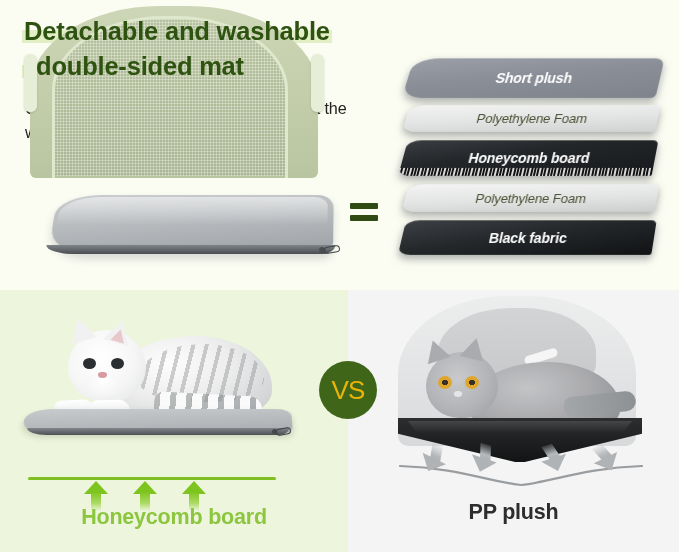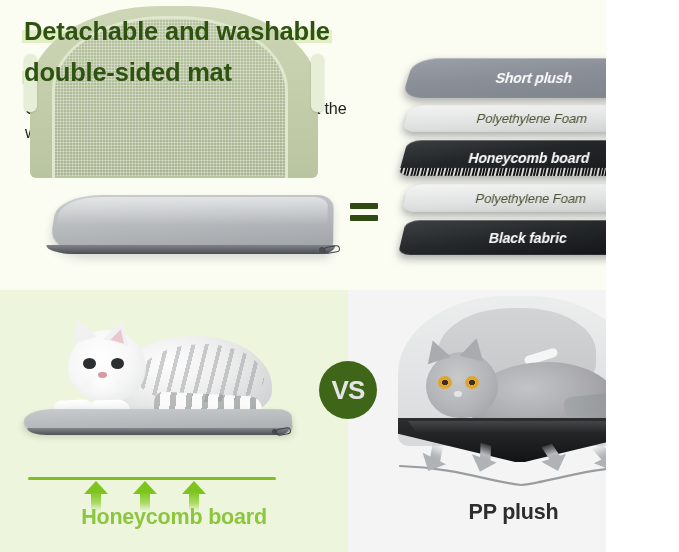--- a/index.html
+++ b/index.html
@@ -4,21 +4,21 @@
 <style>
   * { box-sizing: border-box; margin: 0; padding: 0; }
   html, body {
     width: 679px; height: 552px;
     font-family: "Liberation Sans", sans-serif;
     background: #ffffff;
     overflow: hidden;
   }
   #infographic {
     position: relative;
-    width: 606px; height: 552px;
+    width: 679px; height: 552px;
     overflow: hidden;
   }
 
   
   .top-section {
     position: absolute; left: 0; top: 0;
     width: 679px; height: 290px;
     background: #fbfcf2;
   }
 
@@ -39,21 +39,21 @@
   .heading-line .hl-mark {
     position: absolute;
     left: -2px; right: -2px;
     bottom: 5px; height: 13px;
     background: #e2efc5;
     z-index: 0;
   }
   .heading-line .hl-text {
     position: relative; z-index: 1;
   }
-  .heading-line.l2 { margin-top: 7px; }
+  .heading-line.l2 { margin-top: 1px; padding-left: 12px; }
 
   
   .subcopy {
     position: absolute; left: 25px; top: 96px;
     width: 368px;
     font-size: 16.2px;
     color: #23241e;
     line-height: 1.5;
     letter-spacing: -0.1px;
   }
@@ -542,23 +542,23 @@
   
   .vs-badge {
     position: absolute; left: 319px; top: 361px;
     width: 58px; height: 58px;
     border-radius: 50%;
     background: #3f6618;
     display: flex; align-items: center; justify-content: center;
     z-index: 40;
   }
   .vs-badge .vs-text {
-    color: #e5e5e5;
+    color: #eab308;
     font-size: 26px;
-    font-weight: bold;
+    font-weight: normal;
     letter-spacing: -0.8px;
     line-height: 1;
   }
 </style>
 </head>
 <body>
 
 <div id="infographic">
 
   <div class="top-section">

